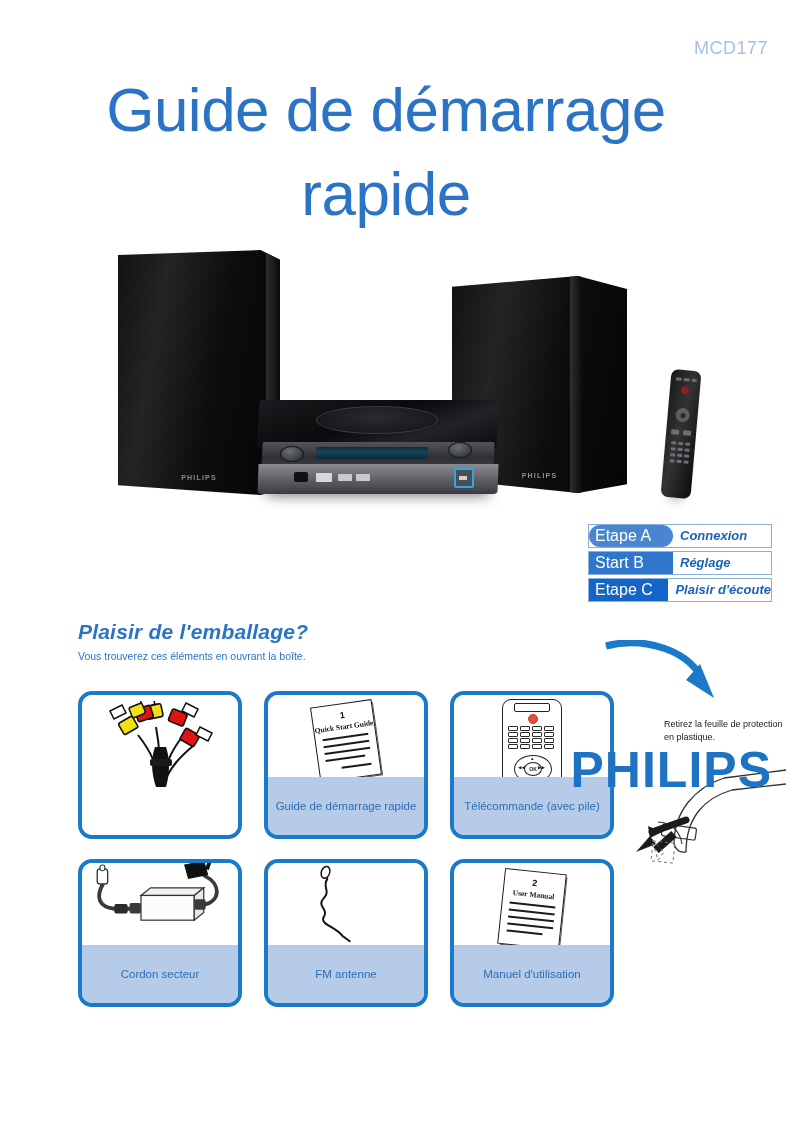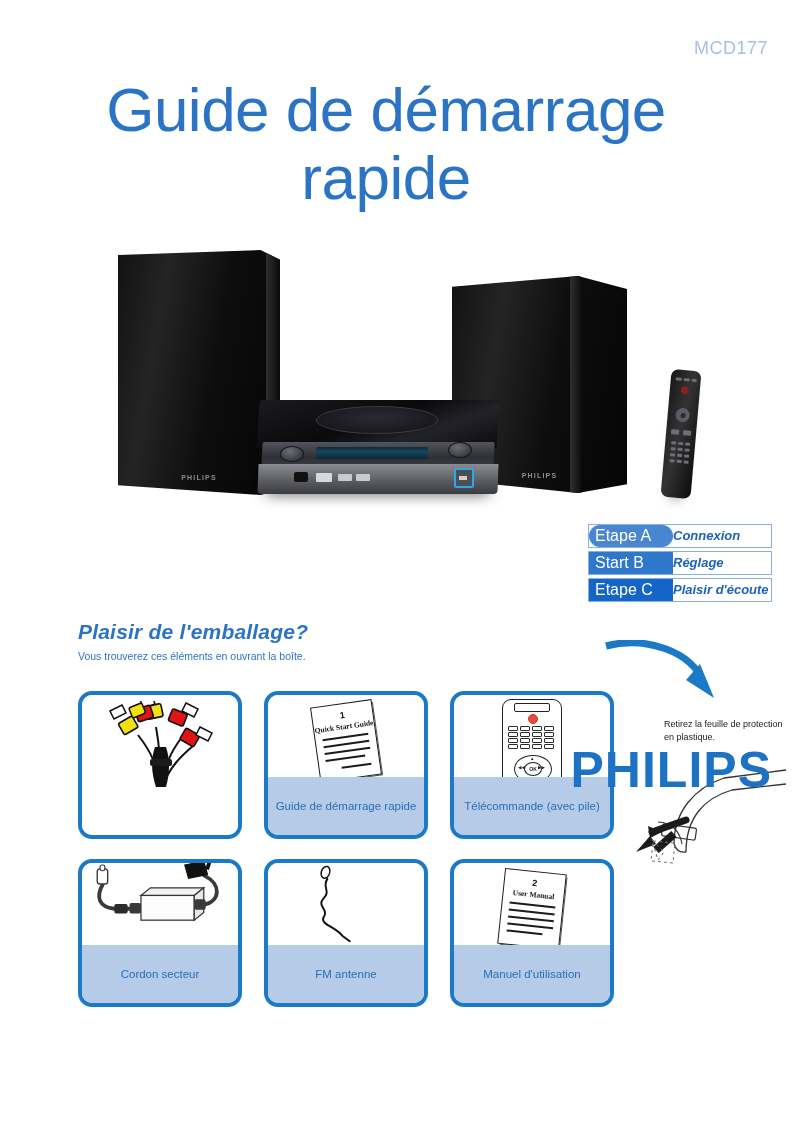--- a/index.html
+++ b/index.html
@@ -24,21 +24,21 @@
   #page-title{
     position:absolute; left:0; top:76px; width:802px;
     text-align:center;
     color:#2b74c5;
     font-size:62px; line-height:68px;
     font-weight:400;
     letter-spacing:-.5px;
     padding-right:30px;
     box-sizing:border-box;
   }
-  #page-title .l2{display:block;}
+  #page-title .l2{display:block;margin-top:16px;}
 
   
   #hero{
     position:absolute; left:100px; top:240px; width:630px; height:270px;
   }
   .spk{
     position:absolute;
     background:linear-gradient(100deg,#121212 0%,#242424 26%,#0d0d0d 58%,#050505 100%);
     box-shadow:0 14px 18px -12px rgba(0,0,0,.55);
   }
@@ -120,21 +120,21 @@
   .step{
     display:flex;align-items:stretch;height:22px;margin-bottom:3px;
     border:1px solid #8ab0dd;background:#fff;
   }
   .step .lbl{
     width:84px;color:#ffffff;font-size:16px;line-height:22px;
     padding-left:6px;box-sizing:border-box;font-weight:400;
   }
   .step .val{
     flex:1;color:#1c63b8;font-size:13px;line-height:22px;
-    font-style:italic;font-weight:700;
+    font-style:italic;font-weight:700;padding-left:7px;
     white-space:nowrap;
   }
   #step-a .lbl{background:#4a86d0;border-radius:11px;}
   #step-b .lbl{background:#2f77cb;}
   #step-c .lbl{background:#1565c8;}
 
   
   #contents-heading{
     position:absolute;left:78px;top:620px;
     color:#2b74c5;font-size:21px;font-weight:700;font-style:italic;

